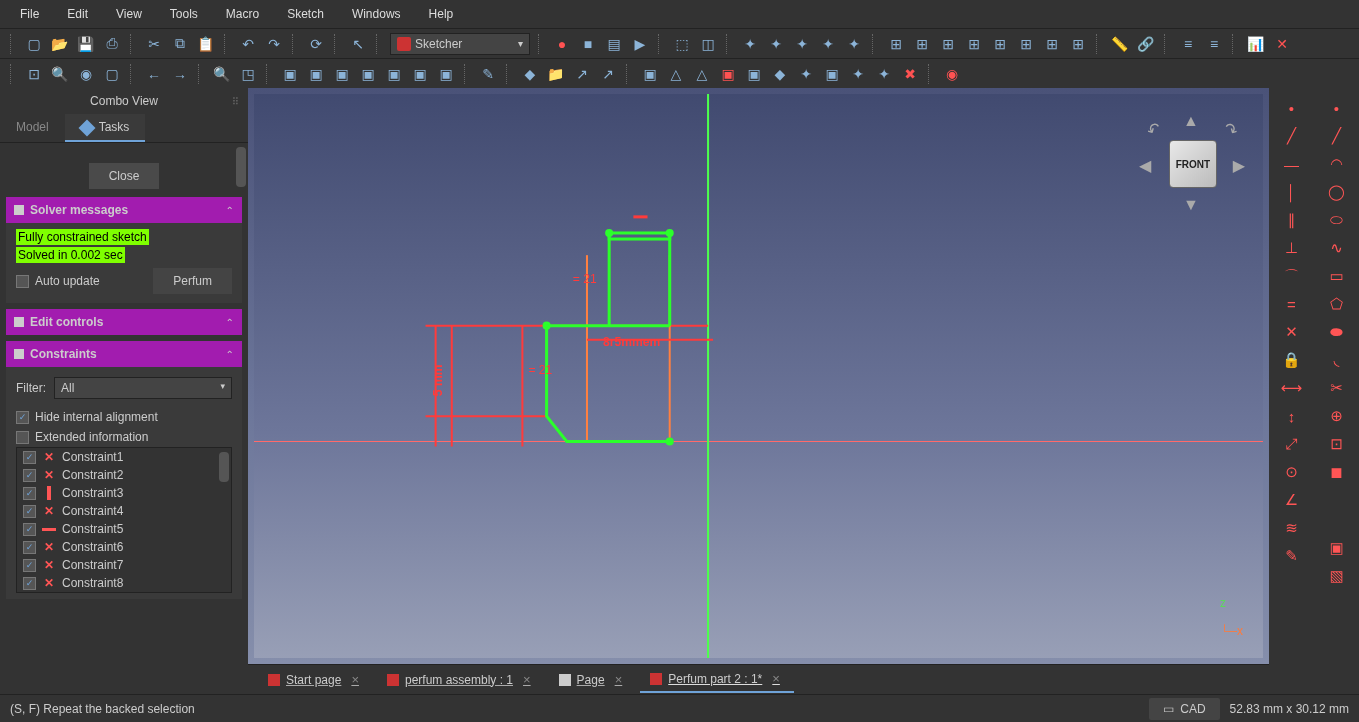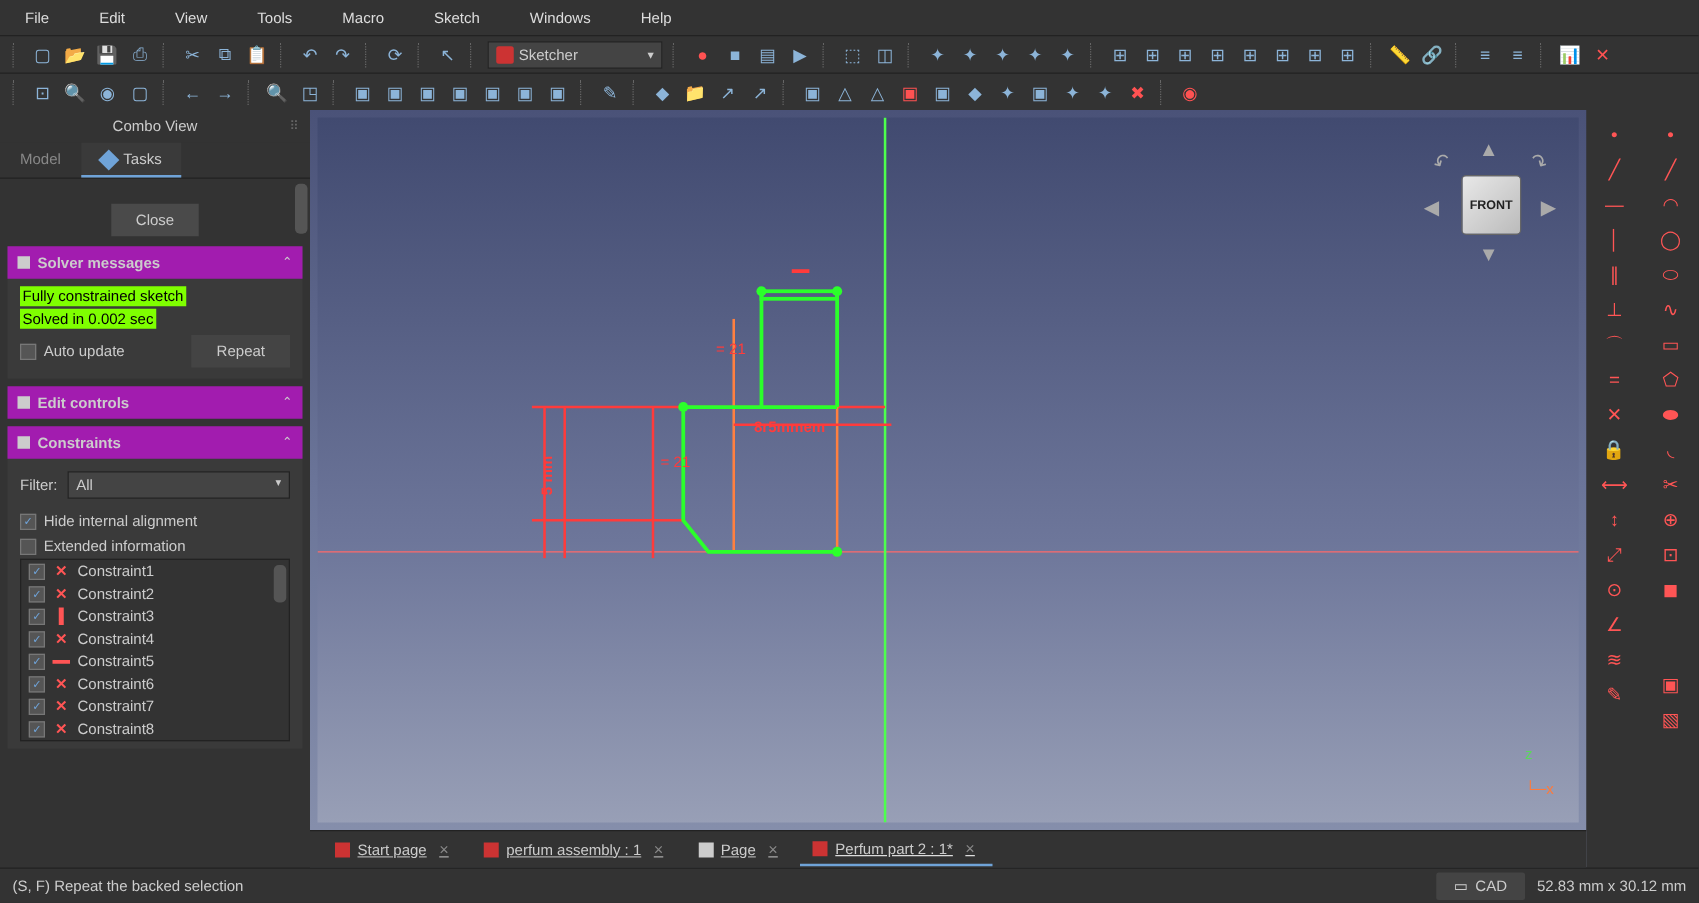--- a/index.html
+++ b/index.html
@@ -1,17 +1,17 @@
 <!DOCTYPE html>
 <html><head>
 <meta charset="utf-8">
 <style>
 * { margin:0; padding:0; box-sizing:border-box; font-family:"Segoe UI",Tahoma,sans-serif; font-size:12px; color:#ccc; user-select:none; }
 body { background:#333; width:1359px; height:722px; overflow:hidden; position:relative; }
-.menubar { height:28px; background:#333; display:flex; align-items:center; padding-left:8px; gap:16px; }
+.menubar { height:28px; background:#333; display:flex; align-items:center; padding-left:8px; gap:4px; }
 .menubar span { padding:4px 12px; color:#ddd; cursor:default; }
 .toolbar { height:30px; background:#333; display:flex; align-items:center; padding-left:8px; gap:6px; border-top:1px solid #222; }
 .tbtn { width:20px; height:20px; display:flex; align-items:center; justify-content:center; color:#8cb4d8; font-size:14px; }
 .tbtn.red { color:#ff5252; }
 .sep { width:6px; height:20px; border-left:1px dotted #666; margin:0 2px; }
 .workbench { width:140px; height:22px; background:#444; border:1px solid #222; display:flex; align-items:center; padding:0 6px; gap:4px; }
 .wb-icon { width:14px; height:14px; background:#c33; border-radius:2px; }
 .wb-dd { margin-left:auto; font-size:10px; }
 .main { position:absolute; top:88px; left:0; right:0; bottom:28px; display:flex; }
 .sidebar { width:248px; background:#333; display:flex; flex-direction:column; position:relative; }
@@ -196,21 +196,21 @@
           <div class="sq"></div>
           <b>Solver messages</b>
             <span class="arrow">⌃</span>
         </div>
         <div class="section-body">
           <div class="msg1">Fully constrained sketch</div><br>
           <div class="msg1">Solved in 0.002 sec</div>
           <div class="chk" style="justify-content:flex-start">
             <div class="chkbox"></div>
             <span>Auto update</span>
-            <button class="btn2">Repeat</button>
+            <button class="btn2">Perfum</button>
           </div>
         </div>
       </div>
 
       <div class="section">
         <div class="section-h">
           <div class="sq"></div>
           <b>Edit controls</b>
             <span class="arrow">⌃</span>
         </div>

